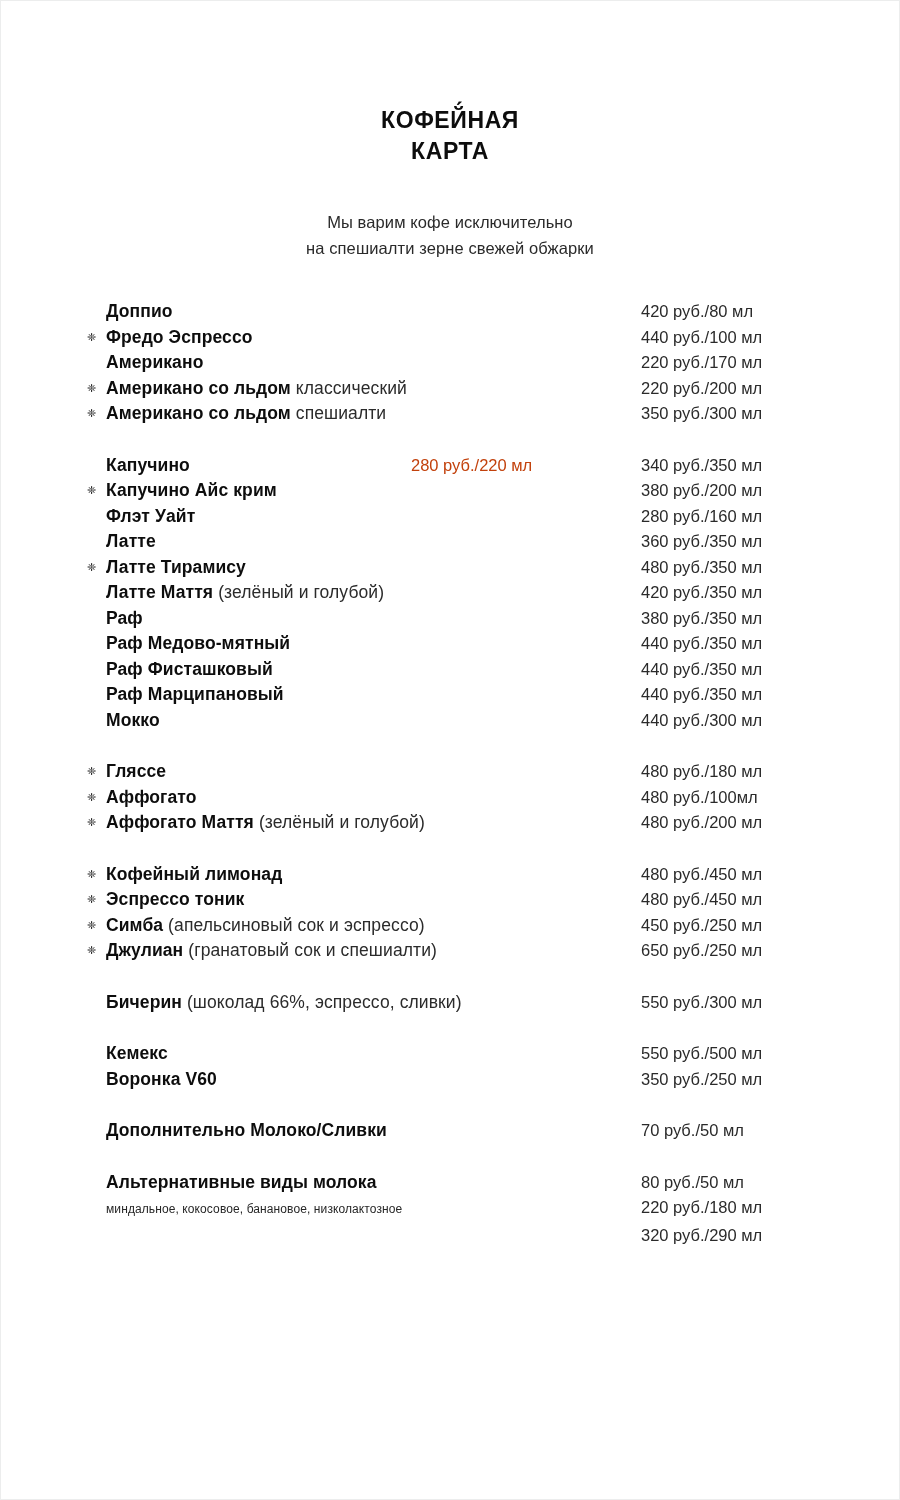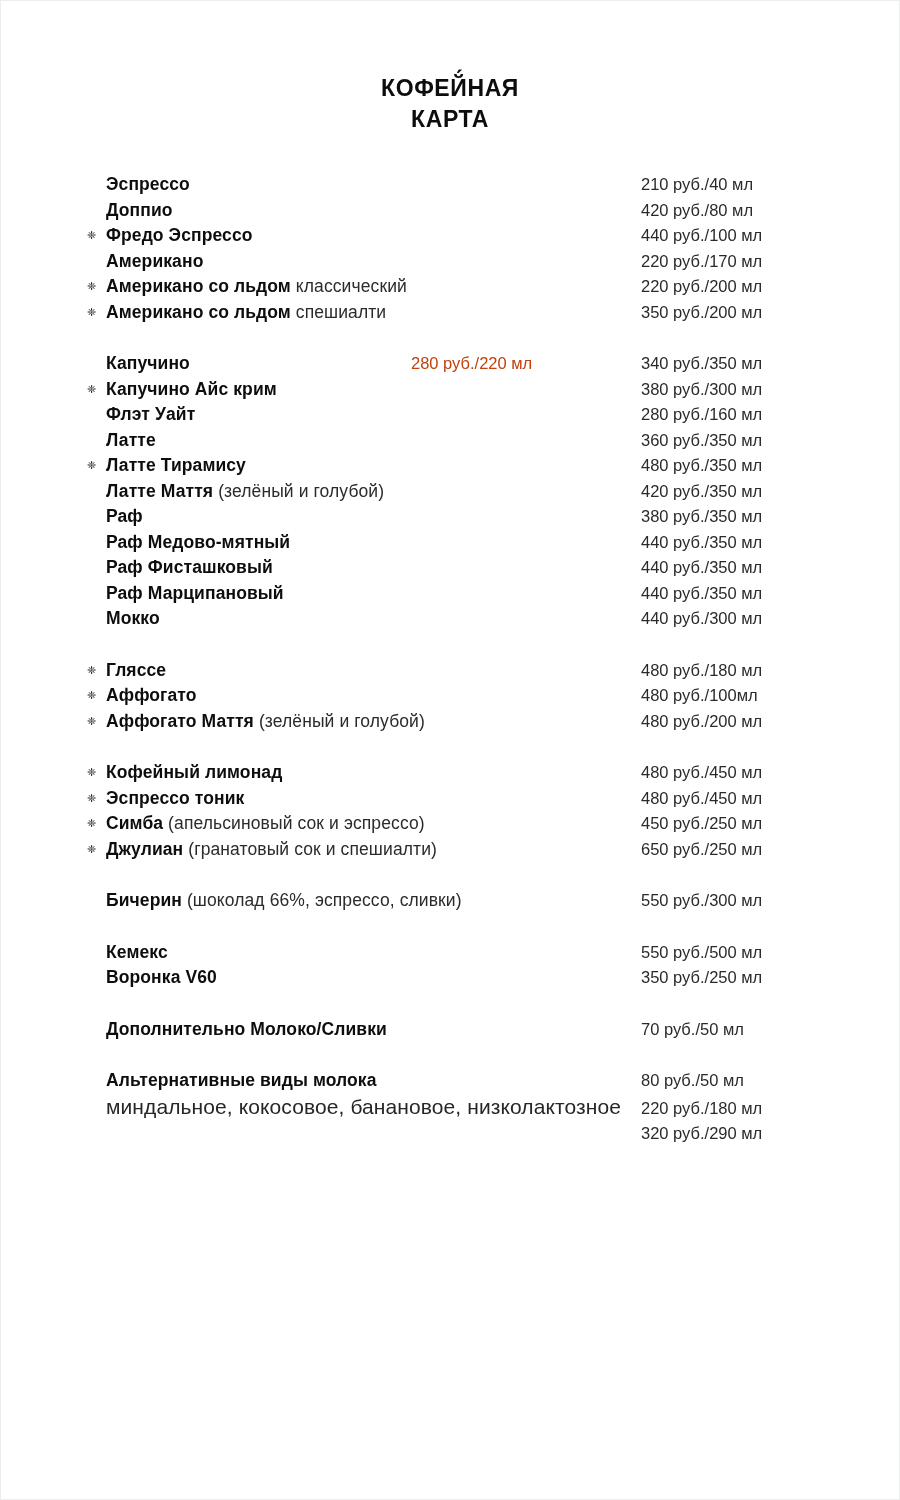--- a/index.html
+++ b/index.html
@@ -15,21 +15,21 @@
     background: #ffffff;
     border: 1px solid #eceded;
     box-sizing: border-box;
     font-family: "Liberation Sans", "DejaVu Sans", sans-serif;
     color: #151515;
     overflow: hidden;
   }
 
   
   .header {
-    padding-top: 72px;
+    padding-top: 104px;
     text-align: center;
   }
   .title {
     font-size: 23px;
     font-weight: bold;
     letter-spacing: 0.6px;
     line-height: 1.33;
     color: #0d0d0d;
     margin: 0;
   }
@@ -97,21 +97,21 @@
     flex: 0 0 auto;
     font-size: 16.5px;
     font-weight: 300;
     color: #2a2a2a;
     white-space: nowrap;
   }
 
   
   .subrow .name {
     font-weight: 300;
-    font-size: 21px;
+    font-size: 12px;
     width: 535px;
     color: #262626;
   }
 
   .extra-price {
     padding-left: 19px;
   }
   .extra-price .spacer {
     flex: 0 0 auto;
     width: 535px;
@@ -120,30 +120,29 @@
 </head>
 <body>
 
 <div class="page">
 
   <div class="header">
     <h1 class="title">
       <span>КОФЕЙ́НАЯ</span>
       <span>КАРТА</span>
     </h1>
+    <p class="subtitle">
+      <span>Мы варим кофе исключительно</span>
+      <span>на спешиалти зерне свежей обжарки</span>
+    </p>
   </div>
 
   <div class="menu" id="menu-body">
       <div class="group">
         <div class="row">
-          <span class="name">Эспрессо</span>
-          <span class="price-mid"></span>
-          <span class="price-main">210 руб./40 мл</span>
-        </div>
-        <div class="row">
           <span class="name">Доппио</span>
           <span class="price-mid"></span>
           <span class="price-main">420 руб./80 мл</span>
         </div>
         <div class="row">
           <span class="mark">❈</span>
           <span class="name">Фредо Эспрессо</span>
           <span class="price-mid"></span>
           <span class="price-main">440 руб./100 мл</span>
         </div>
@@ -155,34 +154,34 @@
         <div class="row">
           <span class="mark">❈</span>
           <span class="name">Американо со льдом<span class="desc"> классический</span></span>
           <span class="price-mid"></span>
           <span class="price-main">220 руб./200 мл</span>
         </div>
         <div class="row">
           <span class="mark">❈</span>
           <span class="name">Американо со льдом<span class="desc"> спешиалти</span></span>
           <span class="price-mid"></span>
-          <span class="price-main">350 руб./200 мл</span>
+          <span class="price-main">350 руб./300 мл</span>
         </div>
       </div>
       <div class="group">
         <div class="row">
           <span class="name">Капучино</span>
           <span class="price-mid">280 руб./220 мл</span>
           <span class="price-main">340 руб./350 мл</span>
         </div>
         <div class="row">
           <span class="mark">❈</span>
           <span class="name">Капучино Айс крим</span>
           <span class="price-mid"></span>
-          <span class="price-main">380 руб./300 мл</span>
+          <span class="price-main">380 руб./200 мл</span>
         </div>
         <div class="row">
           <span class="name">Флэт Уайт</span>
           <span class="price-mid"></span>
           <span class="price-main">280 руб./160 мл</span>
         </div>
         <div class="row">
           <span class="name">Латте</span>
           <span class="price-mid"></span>
           <span class="price-main">360 руб./350 мл</span>

